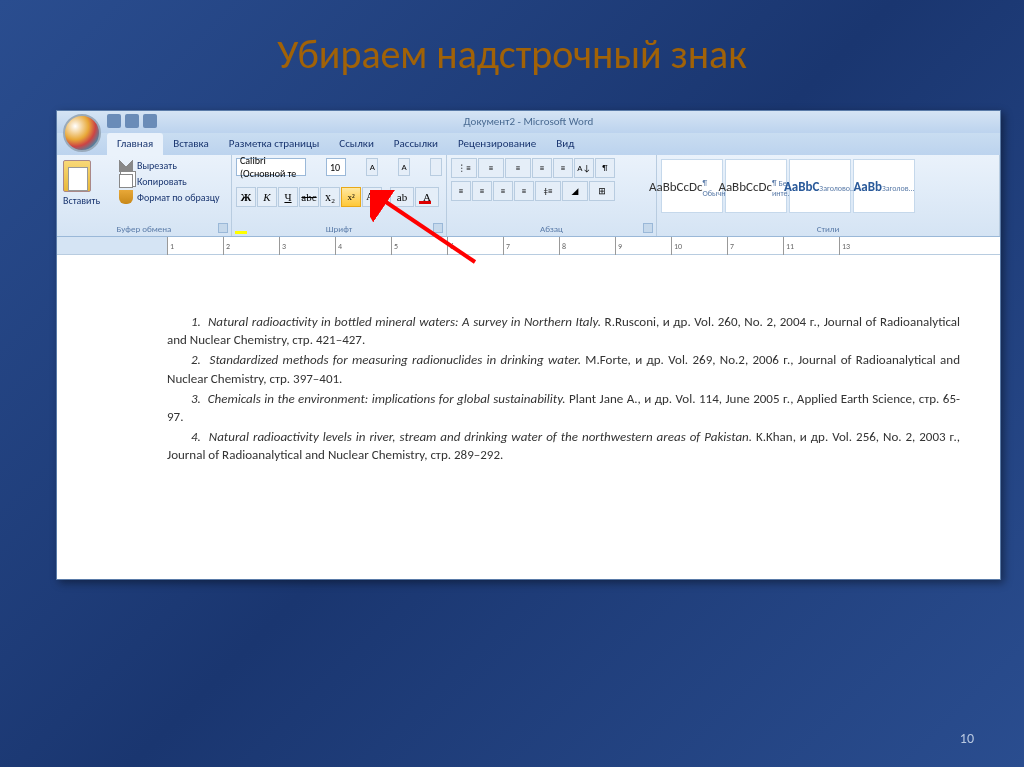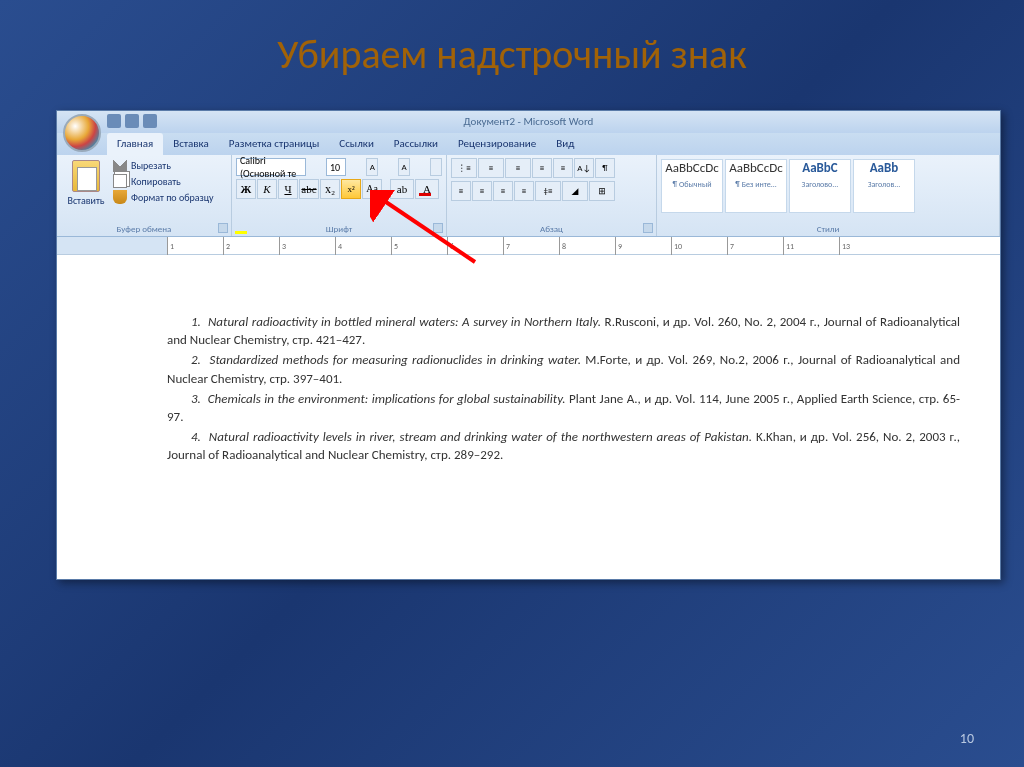--- a/index.html
+++ b/index.html
@@ -106,21 +106,20 @@
   height: 10px;
   background: #c5d8eb;
   border: 1px solid #9ab8d8;
 }
 
 
 .clipboard-group { width: 175px; }
 .paste-big {
   display: flex;
   flex-direction: column;
-  align-items: center;
   width: 50px;
   padding: 2px;
 }
 .paste-icon {
   width: 28px;
   height: 32px;
   background: linear-gradient(#f8d878, #e8b838);
   border: 1px solid #a88;
   border-radius: 2px;
   position: relative;
@@ -133,32 +132,32 @@
   background: #fff;
   border: 1px solid #999;
 }
 .paste-label { font-size: 10px; color: #1a3670; margin-top: 2px; }
 .clip-items {
   display: flex;
   flex-direction: column;
   gap: 2px;
   font-size: 10px;
   color: #1a3670;
-  margin-left: 2px;
+  margin-left: 8px;
 }
 .clip-item { display: flex; align-items: center; gap: 4px; }
 .clip-icon { width: 14px; height: 14px; display: inline-block; }
 .cut-icon { background: linear-gradient(45deg, #888 45%, transparent 45%), linear-gradient(-45deg, #888 45%, transparent 45%); }
 .copy-icon { background: #fff; border: 1px solid #888; box-shadow: 2px -2px 0 #fff, 2px -2px 0 1px #888; }
 .brush-icon { background: linear-gradient(#e8a838, #c88818); border-radius: 0 0 6px 6px; }
 .clip-top { display: flex; }
 
 
 .font-group { width: 215px; }
-.font-row1 { display: flex; gap: 20px; margin-bottom: 3px; align-items: center; }
+.font-row1 { display: flex; gap: 20px; margin-bottom: 11px; align-items: center; }
 .font-combo {
   height: 18px;
   background: #fff;
   border: 1px solid #9ab8d8;
   font-size: 10px;
   padding: 1px 3px;
   display: flex;
   align-items: center;
 }
 .font-name { width: 108px; }
@@ -218,22 +217,23 @@
 .para-btn-wide { width: 26px; }
 
 
 .styles-group { flex: 1; padding: 4px; }
 .styles-gallery { display: flex; gap: 2px; }
 .style-item {
   width: 62px; height: 54px;
   background: #fff;
   border: 1px solid #c5d8eb;
   display: flex;
-  flex-direction: column;
+  flex-direction: row;
   align-items: center;
+  justify-content: center;
   font-size: 10px;
 }
 .style-preview { font-size: 13px; color: #333; }
 .style-preview.heading { color: #2a5a9a; font-weight: bold; }
 .style-name { font-size: 8px; color: #5a7ba8; margin-top: 4px; }
 
 .ruler {
   height: 18px;
   background: #fff;
   border-bottom: 1px solid #b8cce0;

